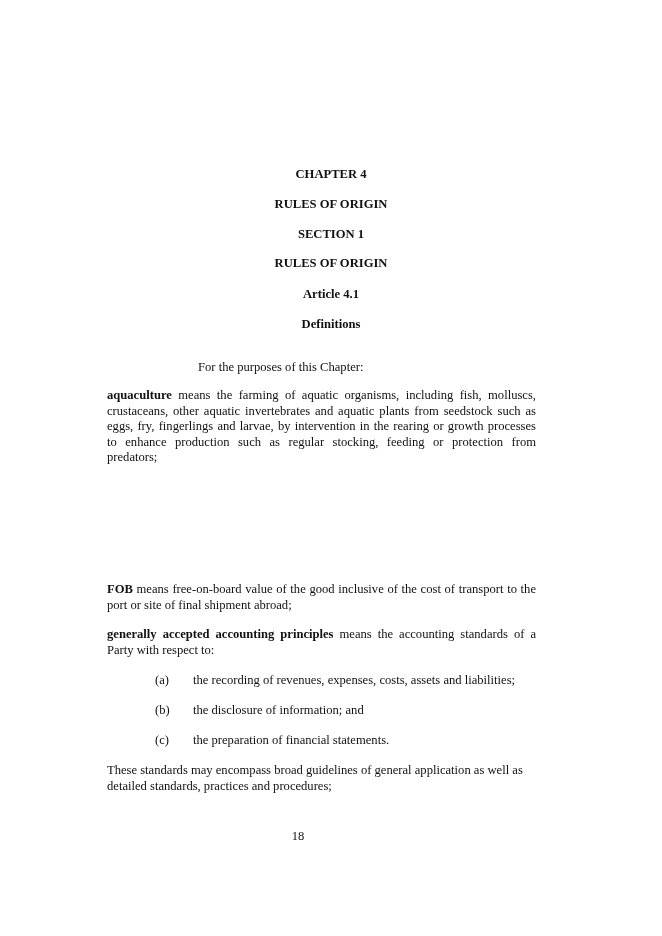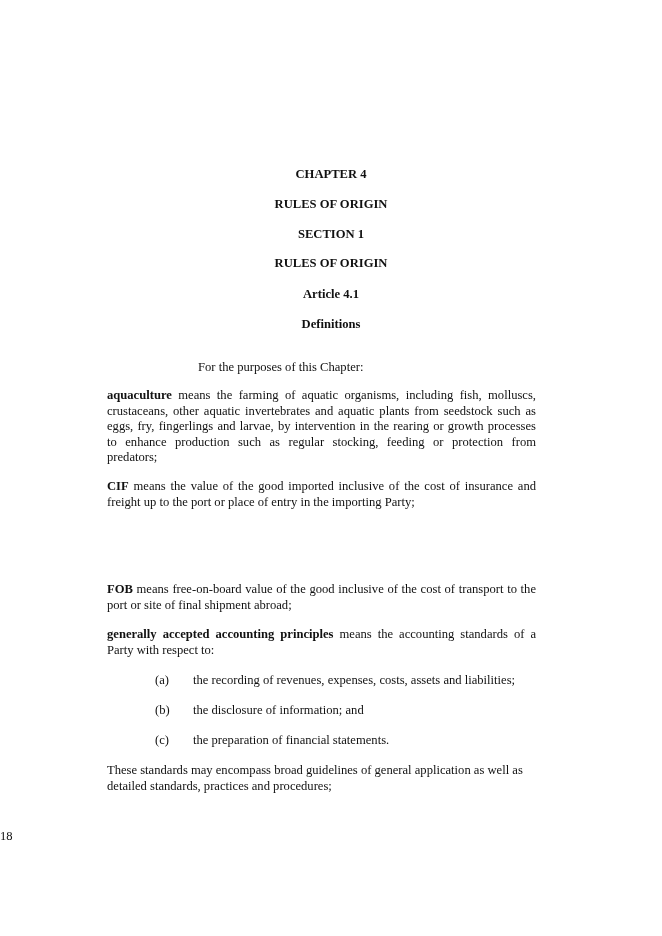--- a/index.html
+++ b/index.html
@@ -16,43 +16,40 @@
     }
     .body-block {
       position: absolute; left: 107px; width: 429px;
       line-height: 15.5px; text-align: justify;
     }
     .body-block b { font-weight: bold; }
     .intro { position: absolute; left: 155px; }
     .list-item { position: absolute; left: 155px; width: 400px; line-height: 15.5px; }
     .list-item .label { position: absolute; left: 0; }
     .list-item .text { position: absolute; left: 38px; white-space: nowrap; }
-    .page-number { position: absolute; left: 0; width: 596px; }
+    .page-number { position: absolute; left: 0; width: 596px; text-align: center; }
   </style>
 </head>
 <body>
 
 <div class="page">
 
   <div class="heading" style="top:166px;">CHAPTER 4</div>
   <div class="heading" style="top:196px;">RULES OF ORIGIN</div>
   <div class="heading" style="top:226px;">SECTION 1</div>
   <div class="heading" style="top:255px;">RULES OF ORIGIN</div>
   <div class="heading" style="top:286px;">Article 4.1</div>
   <div class="heading" style="top:316px;">Definitions</div>
 
   <div class="intro" style="top:360px;margin-left:43px;">For the purposes of this Chapter:</div>
 
   <div class="body-block" style="top:388px;">
     <b>aquaculture</b><span> means the farming of aquatic organisms, including fish, molluscs, crustaceans, other aquatic invertebrates and aquatic plants from seedstock such as eggs, fry, fingerlings and larvae, by intervention in the rearing or growth processes to enhance production such as regular stocking, feeding or protection from predators;</span>
   </div>
 
-  <div class="body-block" style="top:479px;">
-    <b>CIF</b><span> means the value of the good imported inclusive of the cost of insurance and freight up to the port or place of entry in the importing Party;</span>
-  </div>
 
 
   <div class="body-block" style="top:582px;">
     <b>FOB</b><span> means free-on-board value of the good inclusive of the cost of transport to the port or site of final shipment abroad;</span>
   </div>
 
   <div class="body-block" style="top:627px;">
     <b>generally accepted accounting principles</b><span> means the accounting standards of a Party with respect to:</span>
   </div>
 

